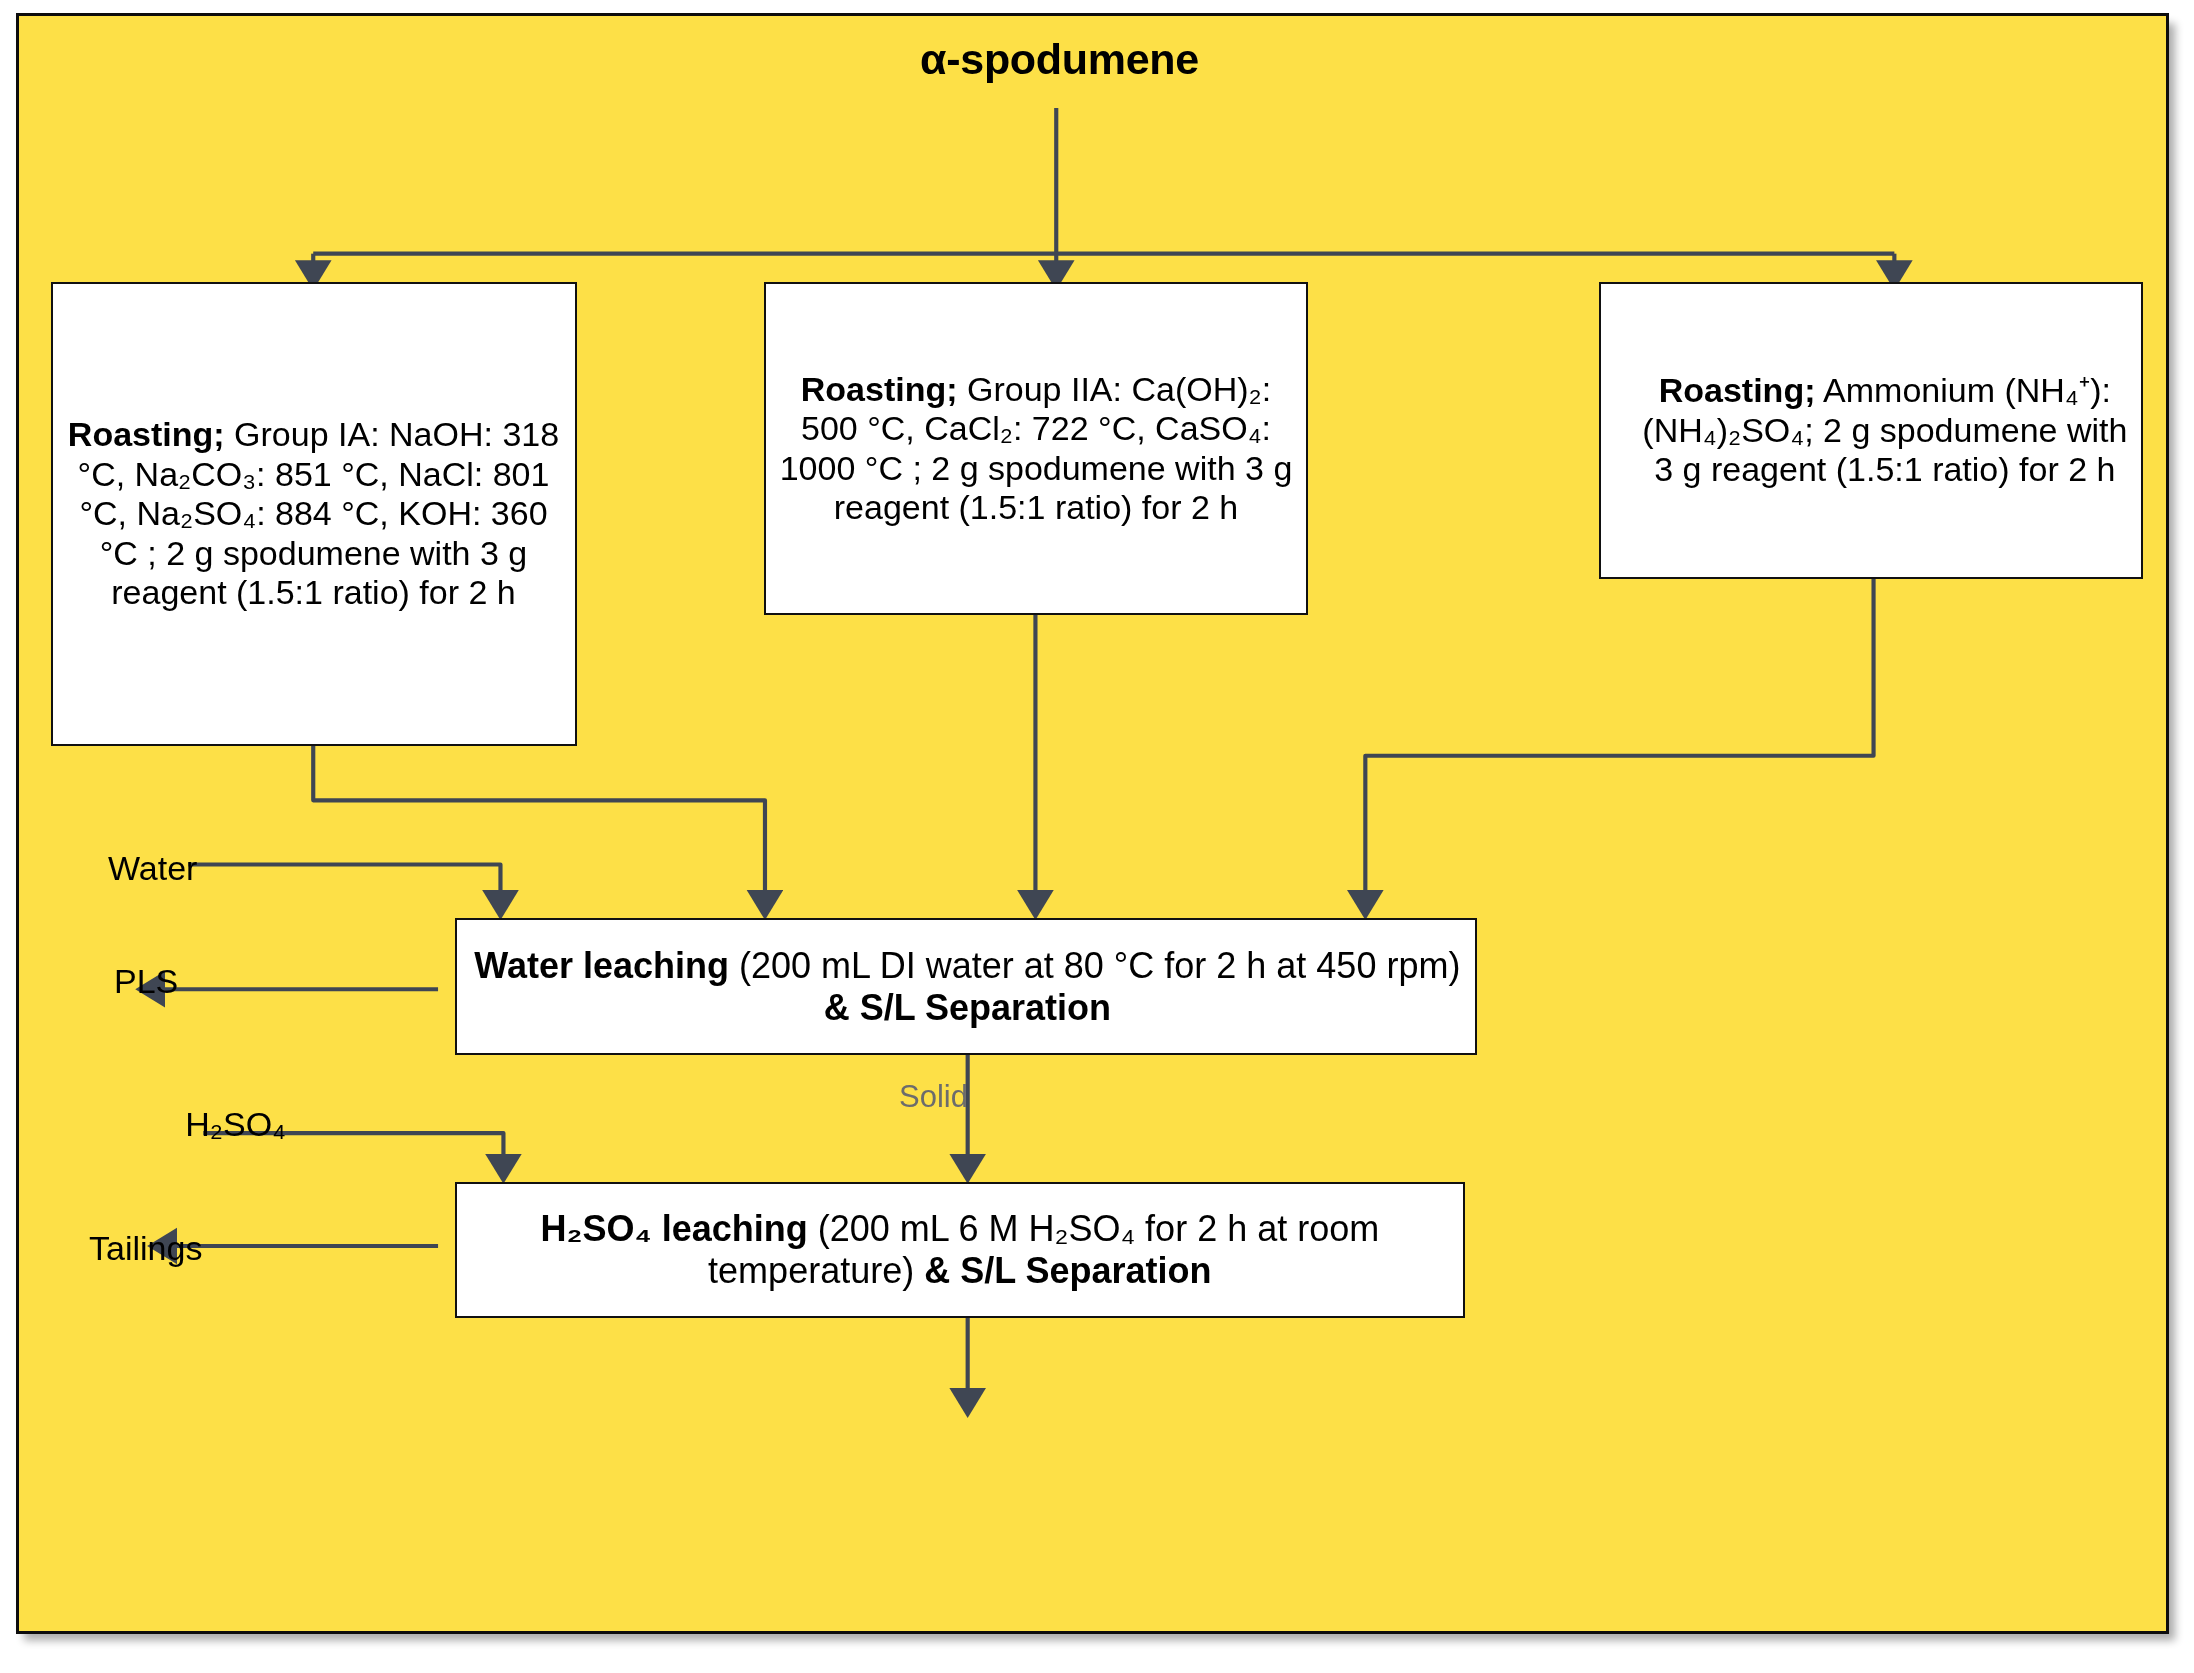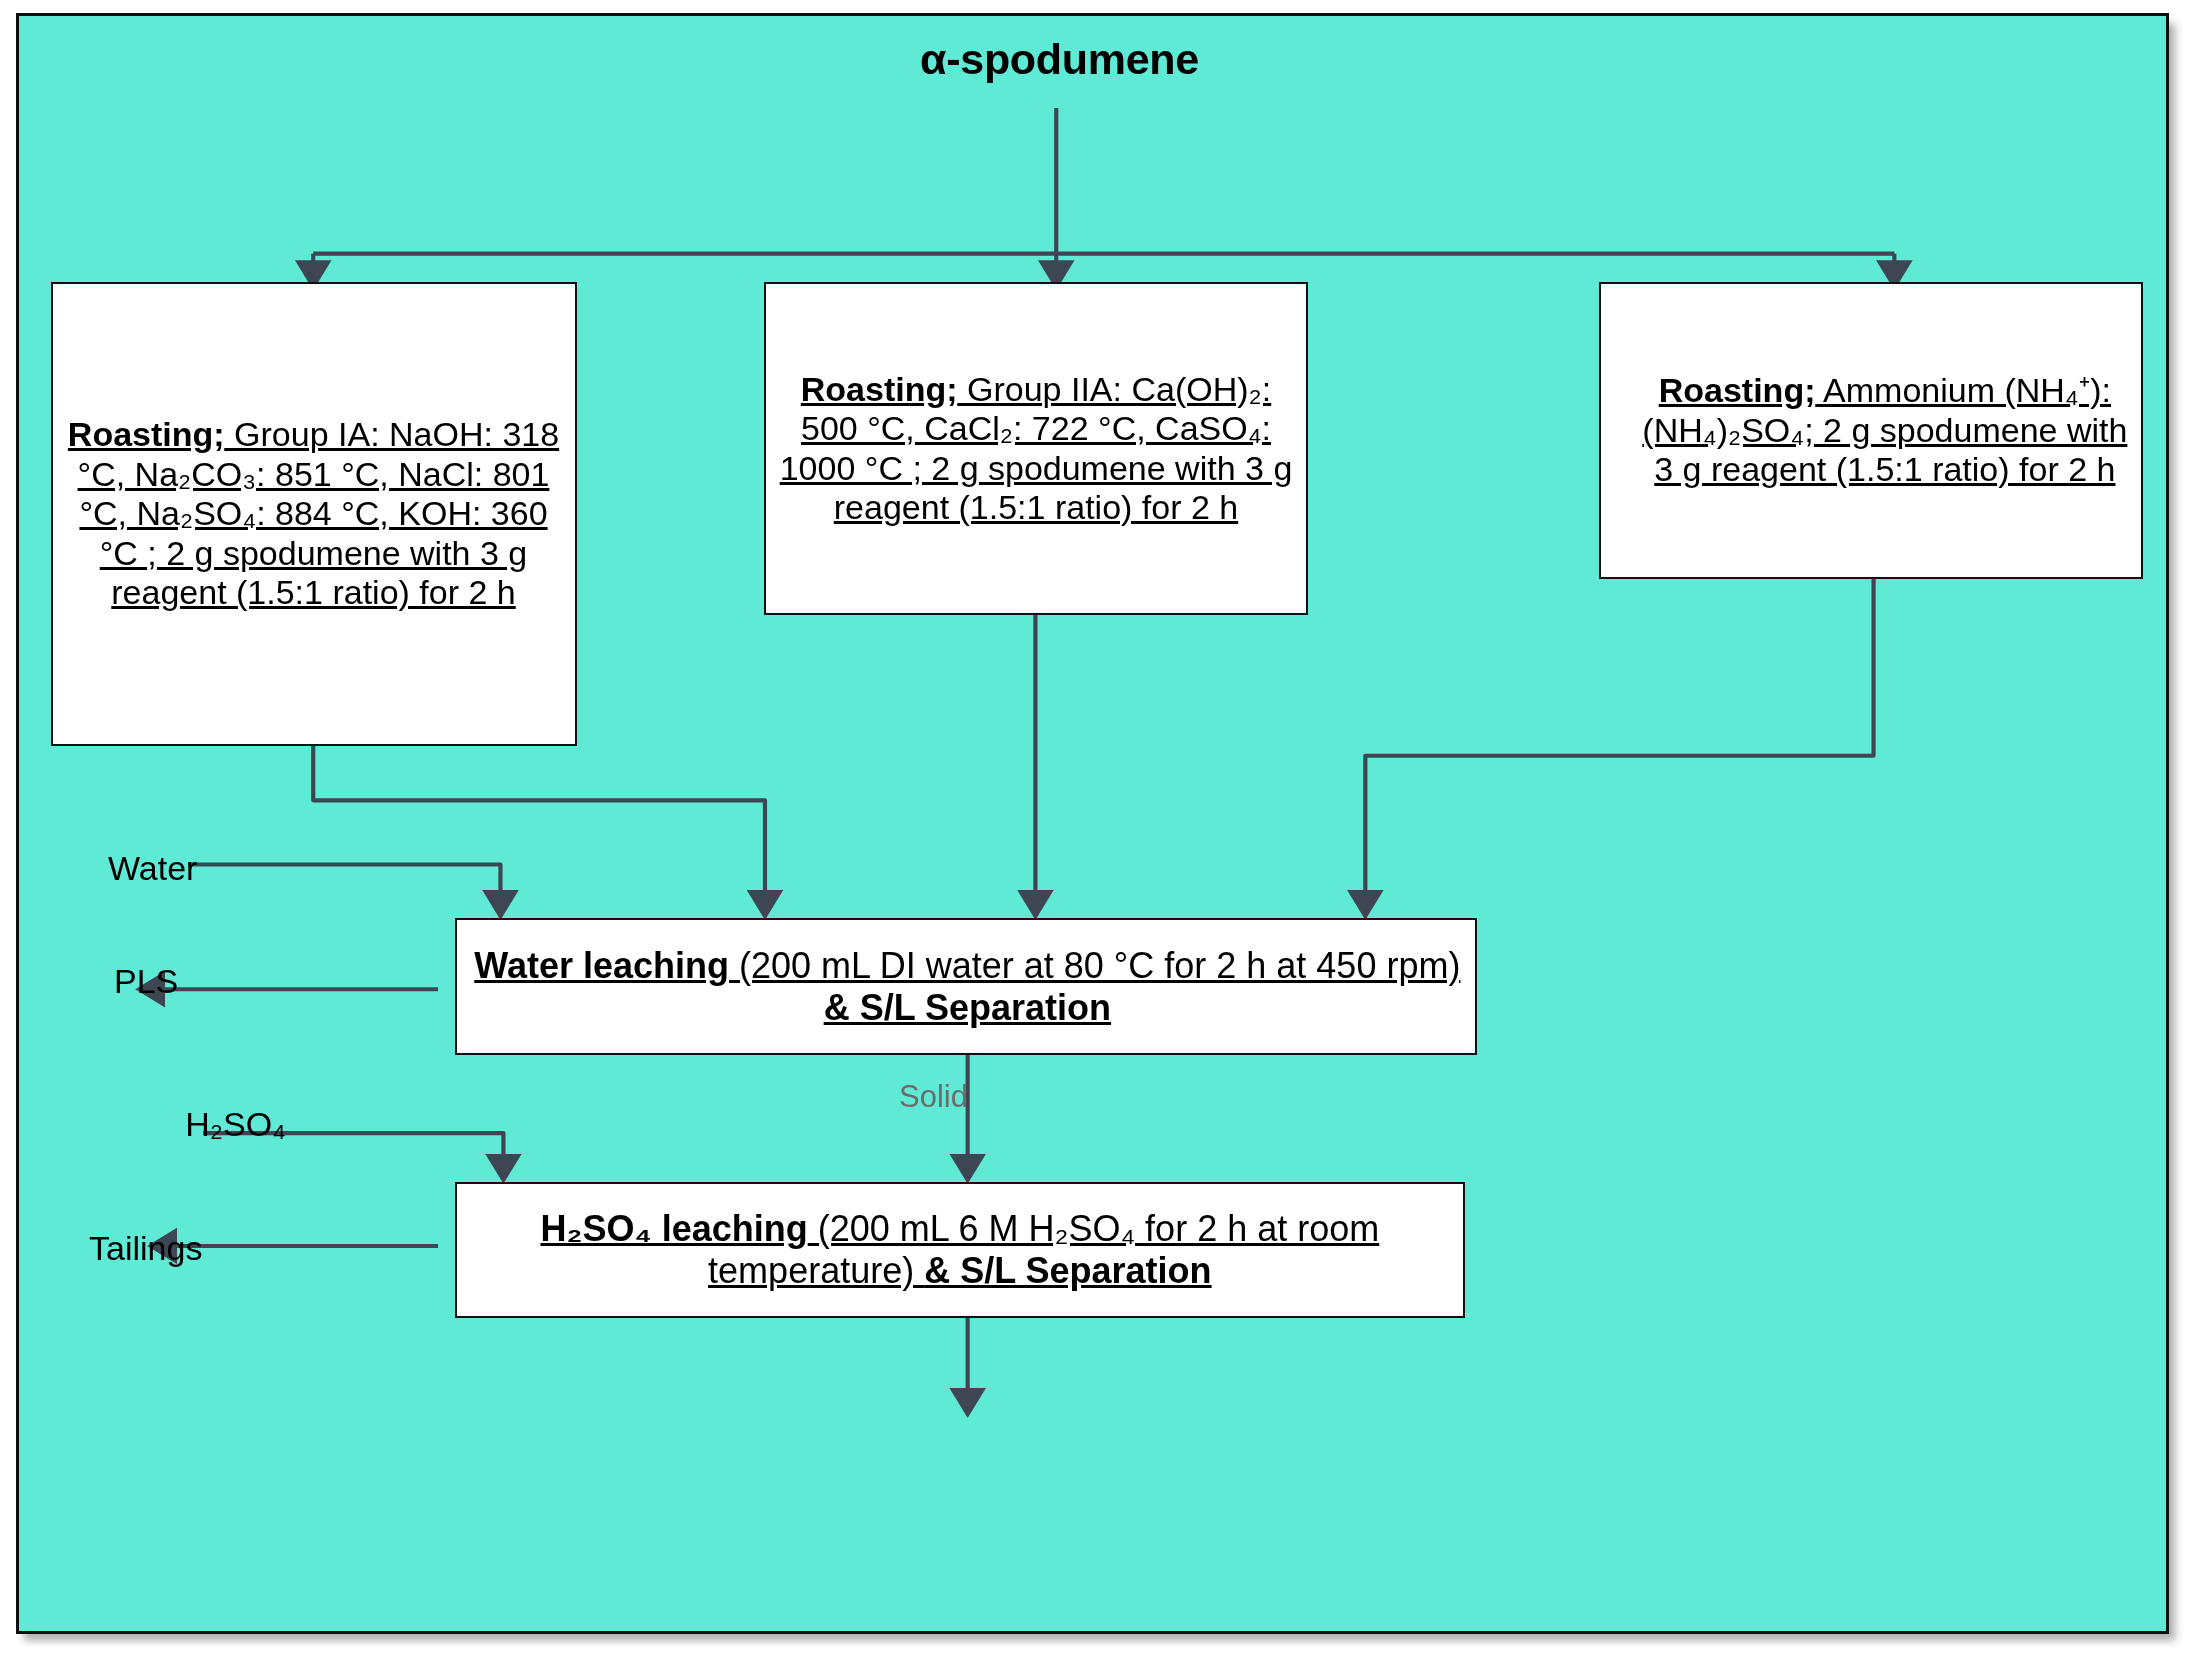--- a/index.html
+++ b/index.html
@@ -14,21 +14,21 @@
     position: relative;
     overflow: hidden;
   }
 
   #frame {
     position: absolute;
     left: 16px;
     top: 13px;
     width: 2153px;
     height: 1621px;
-    background: #5eead4;
+    background: #fde047;
     border: 3px solid #0d0d0d;
     box-sizing: border-box;
     box-shadow: 7.1px 8.3px 8.3px -1.2px rgba(0,0,0,0.33);
   }
 
   #canvas {
     position: absolute;
     left: 0;
     top: 0;
     width: 100%;
@@ -49,21 +49,20 @@
     box-sizing: border-box;
     background: #ffffff;
     border: 2.4px solid #111111;
     display: flex;
     align-items: center;
     justify-content: center;
     text-align: center;
     color: #000000;
     line-height: 1.16;
     padding: 3.6px 8.3px;
-    text-decoration: underline;
   }
 
   .node .t-bold { font-weight: bold; }
 
   .plain {
     position: absolute;
     color: #000000;
     text-align: center;
     line-height: 1.18;
     white-space: nowrap;

